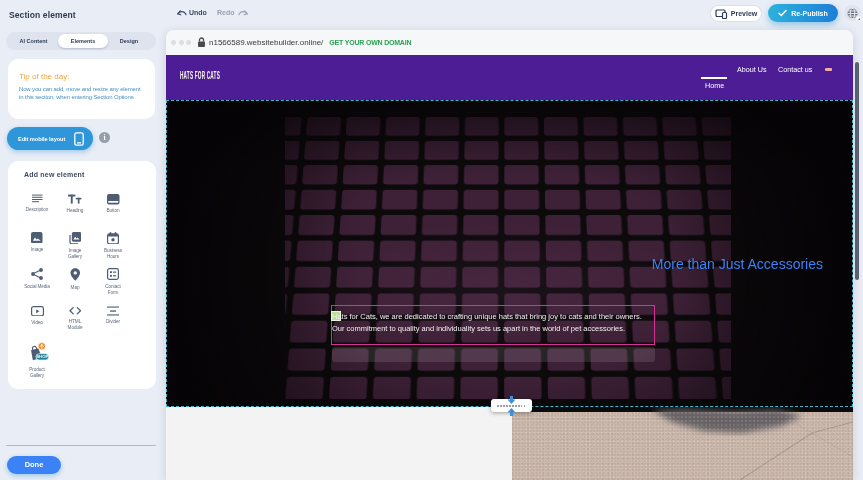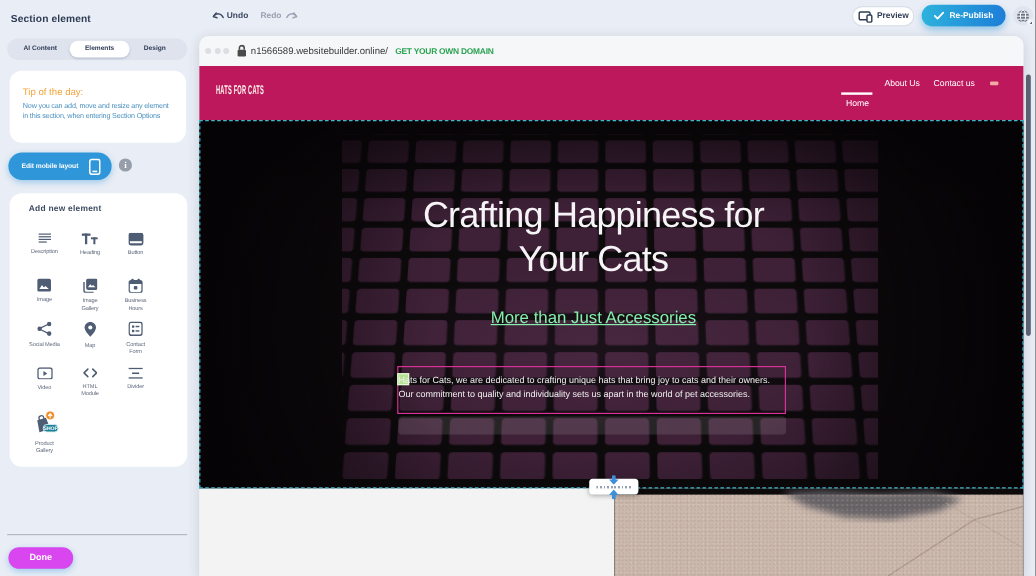--- a/index.html
+++ b/index.html
@@ -24,48 +24,48 @@
   #tip-b { left:19px; top:86px; font-size:6px; letter-spacing:-0.15px; line-height:7.5px; color:#4b90bf; }
   #btn-mobile { left:7px; top:127px; width:86px; height:23px; background:#2f96d9; border-radius:12px; color:#fff; font-size:5.6px; letter-spacing:-0.05px; white-space:nowrap; font-weight:bold; display:flex; align-items:center; box-shadow:0 2px 5px rgba(47,150,217,.4); }
   #btn-mobile span { margin-left:11px; }
   #info-i { left:99px; top:132px; width:11px; height:11px; border-radius:50%; background:#969eac; color:#fff; font-size:7.5px; font-weight:bold; text-align:center; line-height:11px; font-family:"Liberation Serif",serif; }
   #card { left:8px; top:161px; width:148px; height:228px; background:#fff; border-radius:10px; }
   #card-h { left:24px; top:170.5px; font-size:7px; font-weight:bold; color:#3d4a61; letter-spacing:.2px; }
   .cell { position:absolute; width:44px; text-align:center; }
   .cell svg { display:block; margin:0 auto; }
   .cell .lb { font-size:4.7px; letter-spacing:-0.1px; line-height:6.3px; color:#5f6a7d; margin-top:3.5px; }
   #divider-line { left:6px; top:445px; width:150px; height:1px; background:#b3b8c2; }
-  #btn-done { left:7px; top:456px; width:54px; height:18px; background:#d946ef; border-radius:9px; color:#fff; font-size:7.5px; font-weight:bold; text-align:center; line-height:18px; box-shadow:0 2px 5px rgba(47,150,217,.4); }
+  #btn-done { left:7px; top:456px; width:54px; height:18px; background:#3b82f6; border-radius:9px; color:#fff; font-size:7.5px; font-weight:bold; text-align:center; line-height:18px; box-shadow:0 2px 5px rgba(47,150,217,.4); }
 
   
   #canvas { left:166px; top:30px; width:687px; height:450px; border-radius:8px 8px 0 0; overflow:hidden; box-shadow:0 2px 10px rgba(50,60,90,.18); }
   #bbar { left:0; top:0; width:687px; height:25px; background:#f6f7f8; }
   .dot { position:absolute; top:10px; width:5px; height:5px; border-radius:50%; background:#dcdee2; }
   #url { left:43px; top:8px; font-size:8px; color:#3a3a3a; }
   #url b { color:#2aa353; font-size:7px; font-weight:bold; letter-spacing:-0.2px; margin-left:6px; }
-  #header { left:0; top:25px; width:687px; height:45px; background:#be185d; }
+  #header { left:0; top:25px; width:687px; height:45px; background:#4c1d95; }
   #logo { left:14px; top:14px; font-size:10.5px; font-weight:bold; color:#fdf6ee; transform:scaleX(.45); transform-origin:left top; letter-spacing:.4px; white-space:nowrap; }
   .nav { top:10px; font-size:7.2px; color:#ffffff; }
   #nav-home { left:539px;margin-top:16px; }
   #nav-underline { left:535px; top:22px; width:26px; height:1.5px; background:#fff; }
   #nav-about { left:571px; }
   #nav-contact { left:612px; }
   #nav-more { left:658.5px; top:13px; width:7px; height:2.5px; background:#f2aaa4; border-radius:1px; }
 
   
   #hero { left:0; top:70px; width:687px; height:307px; background:#0d0a0c; overflow:hidden; }
   #tileclip { position:absolute; left:119px; top:0px; width:446px; height:307px; overflow:hidden; }
   #tiles { position:absolute; left:-48px; top:-31px; width:540px; height:330px; transform-origin:50% 100%; transform:perspective(700px) rotateX(14deg); }
   #vig1 { position:absolute; left:0; top:0; width:687px; height:307px;
           background:radial-gradient(ellipse 42% 34% at 49% 62%, rgba(160,95,150,0.10), transparent 70%); }
   #vig2 { position:absolute; left:0; top:0; width:687px; height:307px;
           background:linear-gradient(180deg, rgba(5,3,5,.45) 0px, transparent 75px),radial-gradient(ellipse 64% 85% at 49% 56%, transparent 42%, rgba(5,3,5,.45) 76%, rgba(5,3,5,.85) 100%),
                      linear-gradient(90deg, rgba(5,3,5,.75) 0px, rgba(5,3,5,.2) 120px, transparent 195px, transparent 495px, rgba(5,3,5,.2) 565px, rgba(5,3,5,.75) 687px); }
   #h-title { position:absolute; left:0; top:62px; width:657px; text-align:center; color:#f6f4f6; font-size:30px; line-height:36.5px; letter-spacing:-0.65px; }
-  #h-sub { position:absolute; left:0; top:155.5px; width:657px; text-align:center; color:#86efac; font-size:14px;text-decoration:underline; }
+  #h-sub { position:absolute; left:0; top:155.5px; width:657px; text-align:right; color:#3b82f6; font-size:14px; }
   #h-box { position:absolute; left:165px; top:205px; width:324px; height:40px; border:1.2px solid #d83095; }
   #h-box-text { position:absolute; left:0px; top:5px; width:321px; text-align:left; color:#f2f0f2; font-size:7.5px; line-height:11.5px; }
   #h-handle { position:absolute; left:-1px; top:5px; width:10px; height:10px; background:#b5e393; border:1px solid #e8f7da; }
   #h-bar { position:absolute; left:166px; top:247px; width:323px; height:15px; background:rgba(255,255,255,.11); border-radius:3px; }
 
   
   #below-l { left:0; top:377px; width:346px; height:73px; background:#f3f3f4; }
   #below-r { left:346px; top:377px; width:341px; height:73px; background:#0d0a0c; }
   #below-r::after { content:""; position:absolute; left:0; top:5px; width:341px; height:68px;
     background:
@@ -288,21 +288,20 @@
         <defs>
           <pattern id="tp" width="43.8" height="30" patternUnits="userSpaceOnUse" patternTransform="translate(48.2 7)">
             <rect x="0" y="0" width="37.3" height="23.5" rx="3.5" fill="#3e2137"></rect>
           </pattern>
         </defs>
         <rect width="540" height="330" fill="url(#tp)"></rect>
       </svg>
       </div>
       <div id="vig1"></div>
       <div id="vig2"></div>
-      <div id="h-title">Crafting Happiness for<br>Your Cats</div>
       <div id="h-sub">More than Just Accessories</div>
       <div id="h-bar"></div>
       <div id="h-box">
         <div id="h-handle"></div>
         <div id="h-box-text">Hats for Cats, we are dedicated to crafting unique hats that bring joy to cats and their owners.<br>Our commitment to quality and individuality sets us apart in the world of pet accessories.</div>
       </div>
     </div>
     <div class="abs" id="below-l"></div>
     <div class="abs" id="below-r">
       <svg width="341" height="73">

